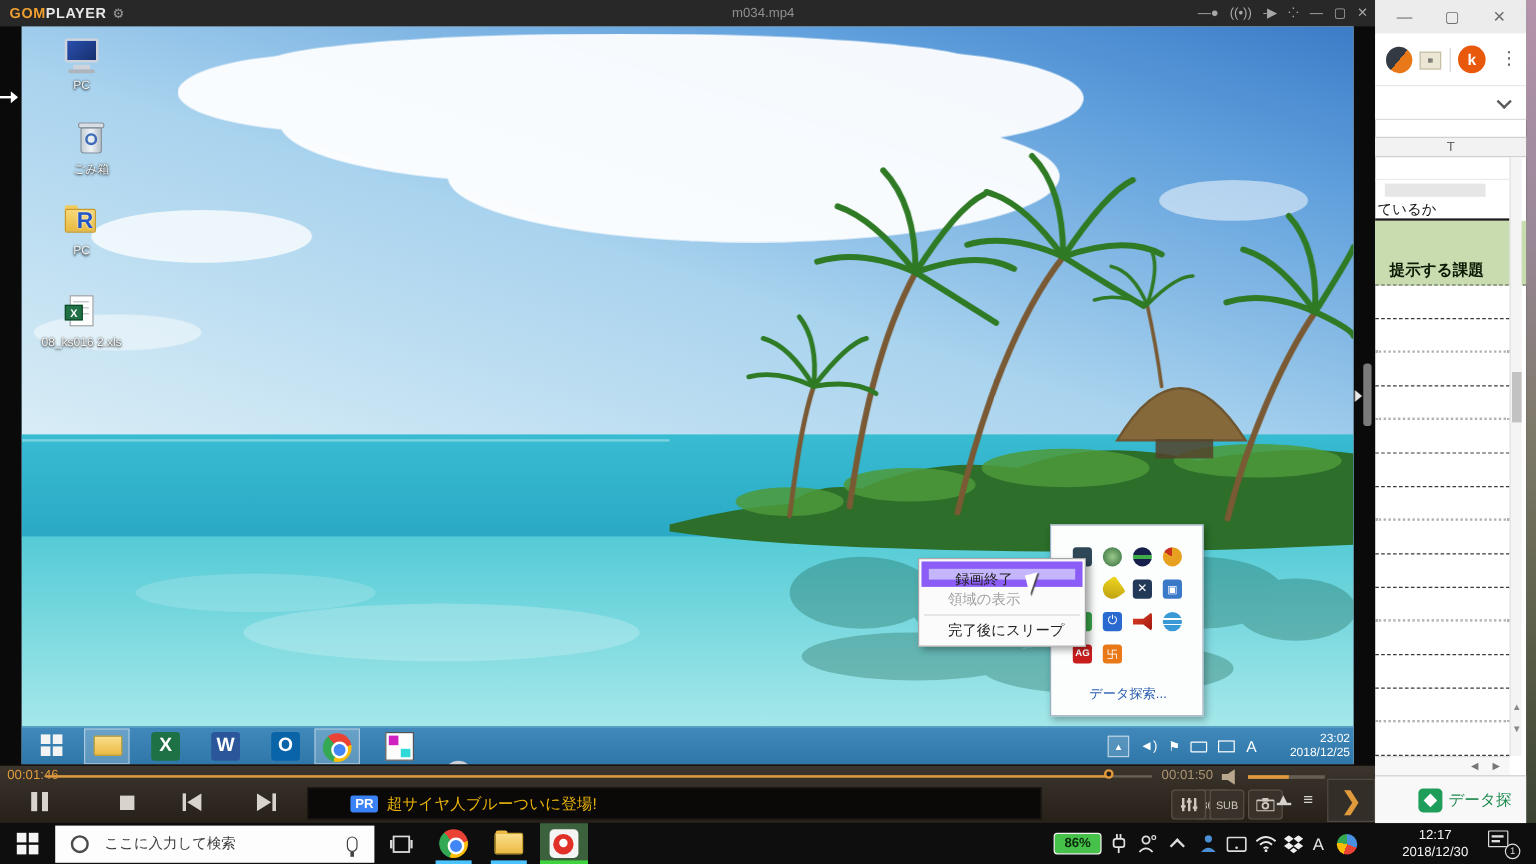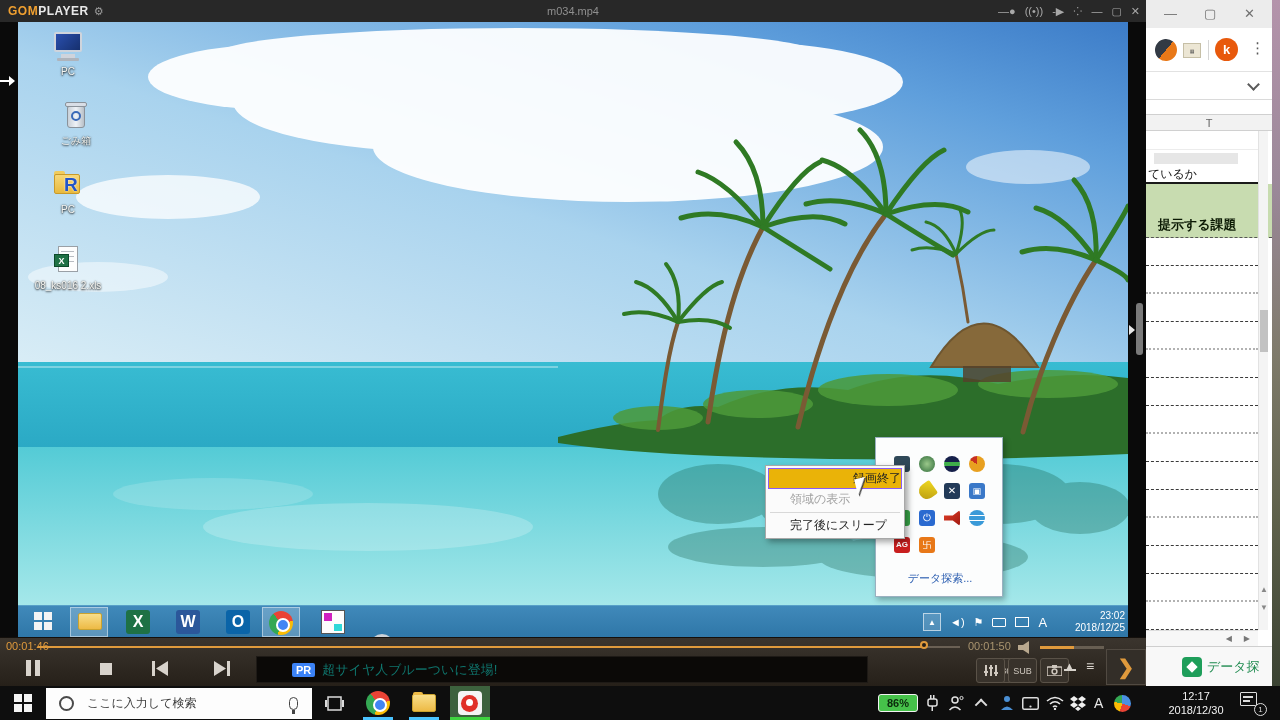--- a/index.html
+++ b/index.html
@@ -8,21 +8,21 @@
   #stage { position:relative; width:1280px; height:720px; background:#000; }
   .abs { position:absolute; }
 
   
   #gom-window { left:0; top:0; width:1146px; height:686px; background:#0a0a0a; }
   #gom-titlebar { left:0; top:0; width:1146px; height:22px; background:#282828;
                   display:flex; align-items:center; }
   .brand { font-size:12px; font-weight:bold; letter-spacing:.5px; margin-left:8px; }
   .brand .g { color:#f0a030; } .brand .p { color:#e8e8e8; }
   .gear { color:#9a9a9a; font-size:11px; margin-left:5px; }
-  #gom-title { position:absolute; left:0; width:1146px; text-align:center;
+  #gom-title { position:absolute; left:0; width:1272px; text-align:center;
                color:#8f8f8f; font-size:11px; pointer-events:none; }
   .tb-icons { position:absolute; right:6px; top:0; height:22px; display:flex;
               align-items:center; gap:9px; color:#a8a8a8; font-size:11px; }
   .tb-icons span { display:inline-block; line-height:22px; }
 
   
   #video { left:18px; top:22px; width:1110px; height:615px; overflow:hidden; background:#9cc8e8; }
   #wallpaper { position:absolute; left:0; top:0; width:1110px; height:615px; }
 
   
@@ -43,21 +43,21 @@
   .fold-r { position:absolute; left:13px; top:6px; color:#2255c8; font-weight:bold; font-size:19px; text-shadow:0 0 2px #fff; }
   .xls-page { position:absolute; left:7px; top:2px; width:20px; height:26px; background:#fdfdfd; border:1px solid #9aa0a6; }
   .xls-line { position:absolute; left:10px; width:13px; height:1px; background:#b8bcc2; }
   .xls-block { position:absolute; left:3px; top:10px; width:15px; height:13px; background:#1f7145; border:1px solid #0c4a2a; color:#fff; font-size:9px; font-weight:bold; line-height:13px; text-align:center; }
 
   
   #ctx-menu { left:747px; top:443px; width:140px; background:#fbfbfb;
               border:1px solid #a8a8a8; box-shadow:3px 3px 6px rgba(0,0,0,.35);
               padding:2px; z-index:6; font-size:12px; color:#222; }
   .ctx-item { height:21px; line-height:21px; padding-left:22px; }
-  .ctx-item.sel { background:#eab308; border:1px solid #8b5cf6; line-height:19px;text-align:right; }
+  .ctx-item.sel { background:#c4b5fd; border:6px solid #8b5cf6; line-height:19px; }
   .ctx-item.dis { color:#a2a2a2; }
   .ctx-sep { height:1px; background:#d8d8d8; margin:2px 2px; }
 
   
   #tray-popup { left:857px; top:415px; width:128px; height:160px; background:#fcfdfd;
                 border:1px solid #9ab0c0; box-shadow:2px 3px 6px rgba(0,0,0,.3); z-index:5; }
   .tp-ico { position:absolute; width:16px; height:16px; border-radius:3px; }
   .round { border-radius:50%; }
   #tp-custom { position:absolute; left:0; bottom:10px; width:128px; text-align:center;
                color:#2a5db0; font-size:11px; }
@@ -101,21 +101,21 @@
                  background:#241e18; border:2px solid #e09a3c; }
   #vol-track { position:absolute; left:1040px; top:8px; width:64px; height:3px; background:#675e52; }
   #vol-fill { width:34px; height:3px; background:#e09a3c; }
   .pbtn { position:absolute; color:#d8d3cc; }
   .pause-bars i { display:inline-block; width:5px; height:16px; background:#d8d3cc; margin-right:4px; }
   .stop-sq { width:12px; height:12px; background:#d8d3cc; }
   #ad-banner { position:absolute; left:256px; top:18px; width:612px; height:27px; background:#0b0907;
                border:1px solid #1e1a16; display:flex; align-items:center; }
   #ad-pr { margin-left:35px; background:#3b82f6; color:#fff; font-size:11px; font-weight:bold;
            padding:1px 4px; border-radius:2px; }
-  #ad-text { color:#0f766e; font-size:13px; margin-left:7px; }
+  #ad-text { color:#eab308; font-size:13px; margin-left:7px; }
   .cbtn { position:absolute; top:20px; width:29px; height:25px; background:#38322b; border:1px solid #5a5248;
           border-radius:3px; color:#cfc8bf; font-size:9px; display:flex; align-items:center; justify-content:center; }
   #panel-next { position:absolute; left:1106px; top:11px; width:40px; height:36px; background:#332e28;
                 border:1px solid #514a42; color:#e09a3c; font-size:20px; font-weight:bold;
                 display:flex; align-items:center; justify-content:center; }
 
   
   #gom-thumb { left:1136px; top:303px; width:7px; height:52px; background:#7a7a7a; border-radius:3px; }
   #gom-tab-arrow { left:1129px; top:325px; width:0; height:0; border-left:6px solid #e8e8e8;
                    border-top:5px solid transparent; border-bottom:5px solid transparent; }

